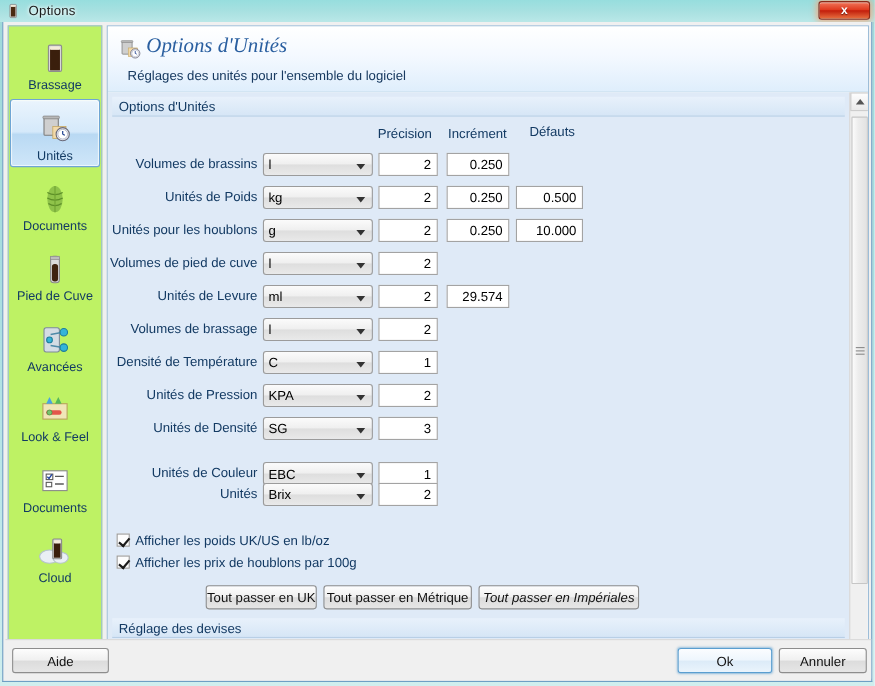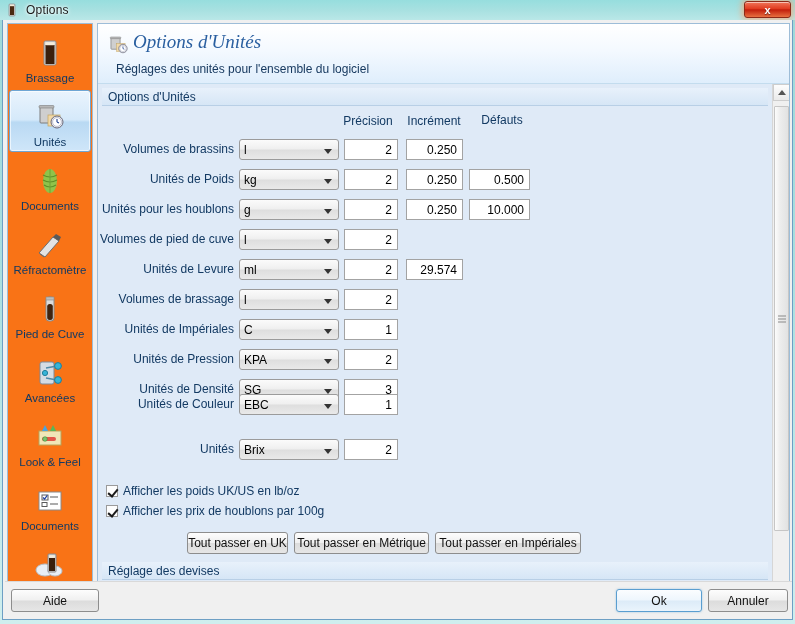--- a/index.html
+++ b/index.html
@@ -46,21 +46,21 @@
   #client {
     position: absolute; left: 2px; top: 20px; width: 791px; height: 600px;
     background: #f0f0f0;
     border: 1px solid #6d9fc4;
     border-top: none;
   }
 
   
   #sidebar {
     position: absolute; left: 4px; top: 3px; width: 86px; height: 575px;
-    background: #f97316;
+    background: #bef264;
     border: 1px solid #9dbdd8;
     overflow: hidden;
   }
   .side-item {
     width: 82px; height: 62px; margin: 2px auto 2px auto;
     display: flex; flex-direction: column; align-items: center; justify-content: flex-end;
     padding-bottom: 3px;
     cursor: pointer;
     border: 1px solid transparent;
     border-radius: 3px;
@@ -261,30 +261,20 @@
         <span class="side-icon">
           <svg width="34" height="34" viewBox="0 0 34 34">
             <ellipse cx="17" cy="17" rx="7" ry="12" fill="#8fc34a"></ellipse>
             <path d="M10 11 Q17 15 24 11 M10 16 Q17 20 24 16 M11 21 Q17 25 23 21" stroke="#5d8f28" stroke-width="1.2" fill="none"></path>
             <path d="M17 5 L17 29" stroke="#6fa332" stroke-width="1" fill="none"></path>
           </svg>
         </span>
         <span class="side-label">Documents</span>
       </div>
 
-      <div class="side-item">
-        <span class="side-icon">
-          <svg width="34" height="34" viewBox="0 0 34 34">
-            <path d="M6 25 L20 9 L26 13 L12 29 Z" fill="#e3e3e3" stroke="#6d6d6d"></path>
-            <path d="M20 9 L26 13 L28 9 L23 6 Z" fill="#5a5a5a"></path>
-            <path d="M7 26 L11 29" stroke="#6d6d6d"></path>
-          </svg>
-        </span>
-        <span class="side-label">Réfractomètre</span>
-      </div>
 
       <div class="side-item">
         <span class="side-icon">
           <svg width="34" height="34" viewBox="0 0 34 34">
             <rect x="13" y="5" width="8" height="24" rx="3" fill="#dcdcdc" stroke="#8a8a8a"></rect>
             <rect x="14.2" y="12" width="5.6" height="16" rx="2.5" fill="#3f230f"></rect>
             <rect x="13" y="5" width="8" height="3" fill="#bdbdbd" stroke="#8a8a8a" stroke-width=".6"></rect>
           </svg>
         </span>
         <span class="side-label">Pied de Cuve</span>
@@ -422,21 +412,21 @@
         <div class="row" style="top:205px; width:676px;">
           <div class="row-label" style="left:0; width:136px;">Volumes de brassage</div>
           <div class="combo" style="left:141px; top:0;">
             <span>l</span>
             <span class="arrow"></span>
           </div>
           <div class="numbox" style="left:246px; top:0; width:54px;">2</div>
         </div>
 
         <div class="row" style="top:235px; width:676px;">
-          <div class="row-label" style="left:0; width:136px;">Unités de Impériales</div>
+          <div class="row-label" style="left:0; width:136px;">Densité de Température</div>
           <div class="combo" style="left:141px; top:0;">
             <span>C</span>
             <span class="arrow"></span>
           </div>
           <div class="numbox" style="left:246px; top:0; width:54px;">1</div>
         </div>
 
         <div class="row" style="top:265px; width:676px;">
           <div class="row-label" style="left:0; width:136px;">Unités de Pression</div>
           <div class="combo" style="left:141px; top:0;">
@@ -448,21 +438,21 @@
 
         <div class="row" style="top:295px; width:676px;">
           <div class="row-label" style="left:0; width:136px;">Unités de Densité</div>
           <div class="combo" style="left:141px; top:0;">
             <span>SG</span>
             <span class="arrow"></span>
           </div>
           <div class="numbox" style="left:246px; top:0; width:54px;">3</div>
         </div>
 
-        <div class="row" style="top:310px; width:676px;padding-left:44px;">
+        <div class="row" style="top:336px; width:676px;padding-left:44px;">
           <div class="row-label" style="left:0; width:136px;">Unités de Couleur</div>
           <div class="combo" style="left:141px; top:0;">
             <span>EBC</span>
             <span class="arrow"></span>
           </div>
           <div class="numbox" style="left:246px; top:0; width:54px;">1</div>
         </div>
 
         <div class="row" style="top:355px; width:676px;">
           <div class="row-label" style="left:0; width:136px;">Unités</div>
@@ -477,21 +467,21 @@
           <span class="cbox checked"></span>
           <span class="cblabel">Afficher les poids UK/US en lb/oz</span>
         </div>
         <div class="cbrow" style="left:8px; top:420px;">
           <span class="cbox checked"></span>
           <span class="cblabel">Afficher les prix de houblons par 100g</span>
         </div>
 
         <div class="pbtn" style="left:196px; top:448px; width:135px;">Tout passer en Métrique</div>
         <div class="pbtn" style="left:89px; top:448px; width:101px;">Tout passer en UK</div>
-        <div class="pbtn" style="left:337px; top:448px; width:146px;">Tout passer en Impériales</div>
+        <div class="pbtn" style="left:337px; top:448px; width:146px;font-style:italic;">Tout passer en Impériales</div>
 
         <div class="group-bar" style="top:478px;">Réglage des devises</div>
 
         <div class="row" style="top:503px; width:676px;">
           <div class="row-label" style="left:0; width:106px; text-align:left; padding-left:6px;">Symbole monétaire</div>
           <div class="textbox" style="left:114px; top:0; width:40px;">fr.</div>
           <div class="row-label" style="left:158px; width:105px; text-align:left;">Séparateur décimal</div>
           <div class="combo" style="left:265px; top:0; width:105px; background:#ffffff;">
             <span>,</span>
             <span class="arrow"></span>

